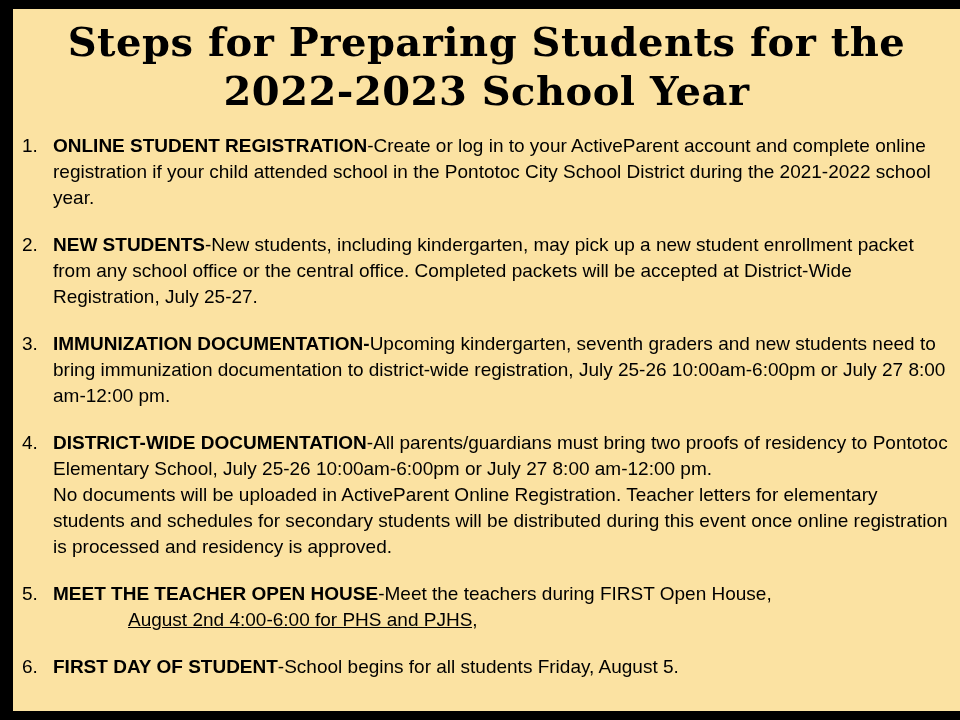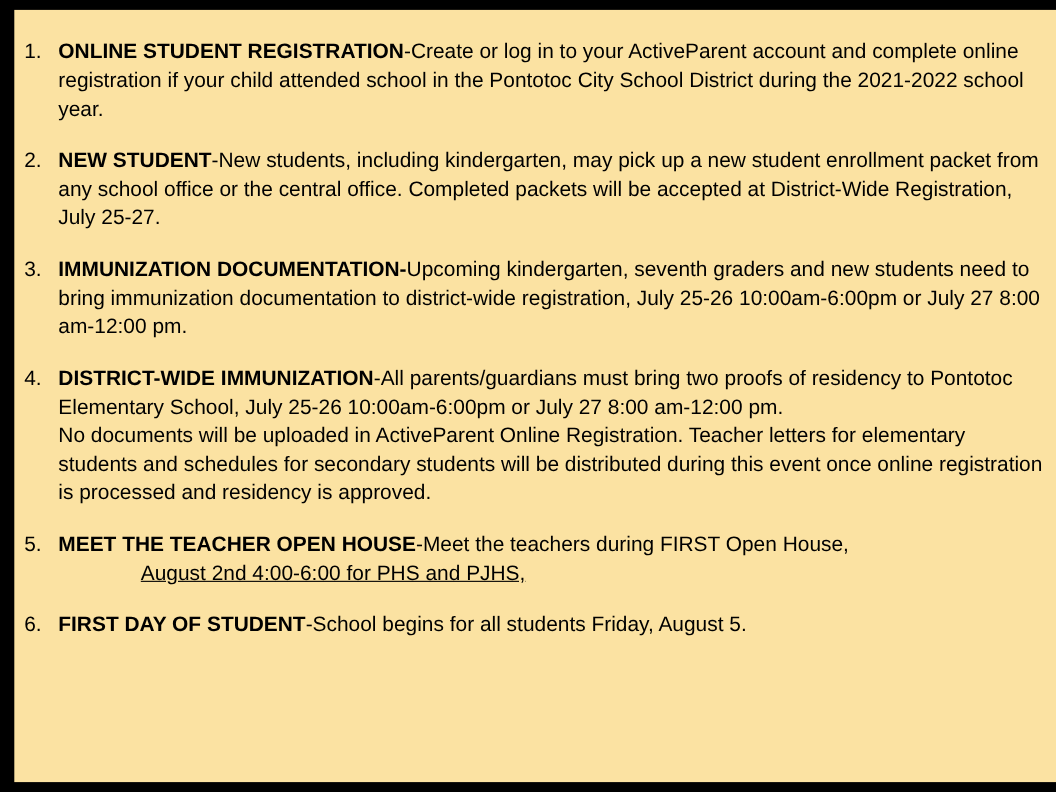--- a/index.html
+++ b/index.html
@@ -57,42 +57,44 @@
   .body { white-space: pre-wrap; }
 
   .sub-line { padding-left: 75px; text-decoration: underline; }
 </style>
 </head>
 <body>
 
 <div class="flyer">
 
   <div class="title">
+    <div>Steps for Preparing Students for the</div>
+    <div>2022-2023 School Year</div>
   </div>
 
   <div class="steps-list">
 
     <div class="item">
       <div class="num">1.</div>
       <div class="text"><span class="heading">ONLINE STUDENT REGISTRATION</span><span class="body">-Create or log in to your ActiveParent account and complete online registration if your child attended school in the Pontotoc City School District during the 2021-2022 school year.</span></div>
     </div>
 
     <div class="item">
       <div class="num">2.</div>
-      <div class="text"><span class="heading">NEW STUDENT</span><span class="body">-New students, including kindergarten, may pick up a new student enrollment packet from any school office or the central office. Completed packets will be accepted at District-Wide Registration, July 25-27.</span></div>
+      <div class="text"><span class="heading">NEW STUDENTS</span><span class="body">-New students, including kindergarten, may pick up a new student enrollment packet from any school office or the central office. Completed packets will be accepted at District-Wide Registration, July 25-27.</span></div>
     </div>
 
     <div class="item">
       <div class="num">3.</div>
       <div class="text"><span class="heading">IMMUNIZATION DOCUMENTATION-</span><span class="body">Upcoming kindergarten, seventh graders and new students need to bring immunization documentation to district-wide registration, July 25-26 10:00am-6:00pm or July 27 8:00 am-12:00 pm.</span></div>
     </div>
 
     <div class="item">
       <div class="num">4.</div>
-      <div class="text"><span class="heading">DISTRICT-WIDE IMMUNIZATION</span><span class="body">-All parents/guardians must bring two proofs of residency to Pontotoc Elementary School, July 25-26 10:00am-6:00pm or July 27 8:00 am-12:00 pm.
+      <div class="text"><span class="heading">DISTRICT-WIDE DOCUMENTATION</span><span class="body">-All parents/guardians must bring two proofs of residency to Pontotoc Elementary School, July 25-26 10:00am-6:00pm or July 27 8:00 am-12:00 pm.
 No documents will be uploaded in ActiveParent Online Registration. Teacher letters for elementary students and schedules for secondary students will be distributed during this event once online registration is processed and residency is approved.</span></div>
     </div>
 
     <div class="item">
       <div class="num">5.</div>
       <div class="text">
         <div><span class="heading">MEET THE TEACHER OPEN HOUSE</span><span class="body">-Meet the teachers during FIRST Open House,</span></div>
         <div class="sub-line">August 2nd 4:00-6:00 for PHS and PJHS,</div>
       </div>
     </div>

